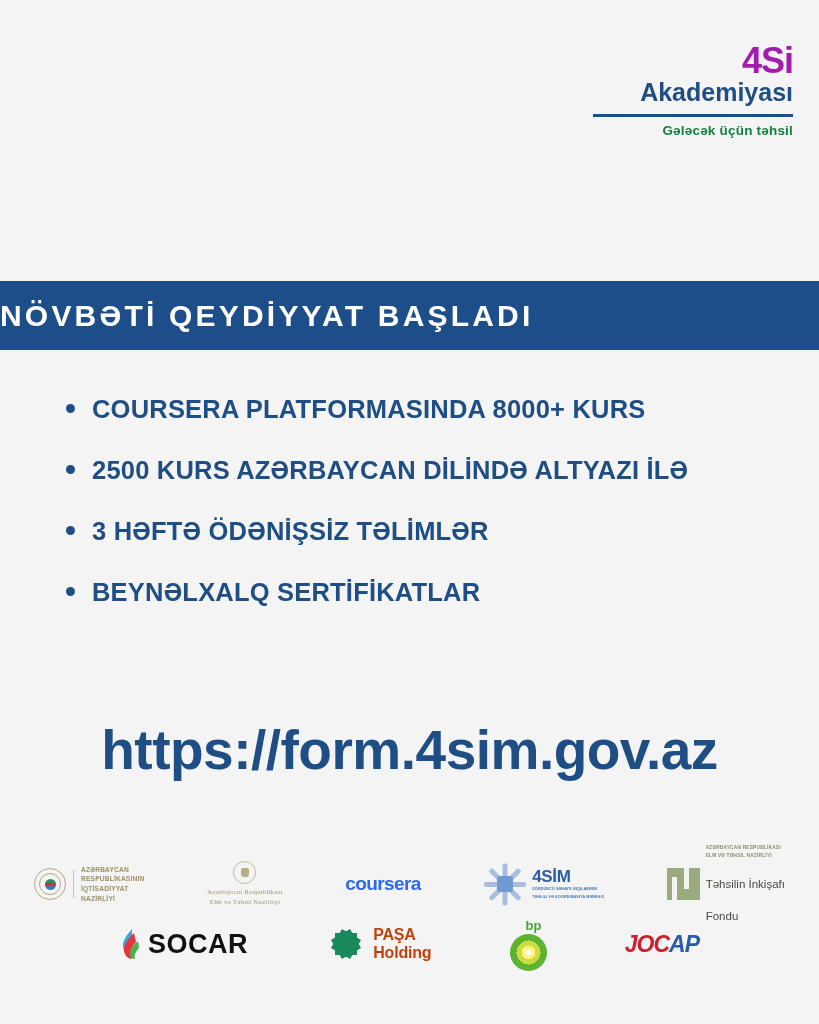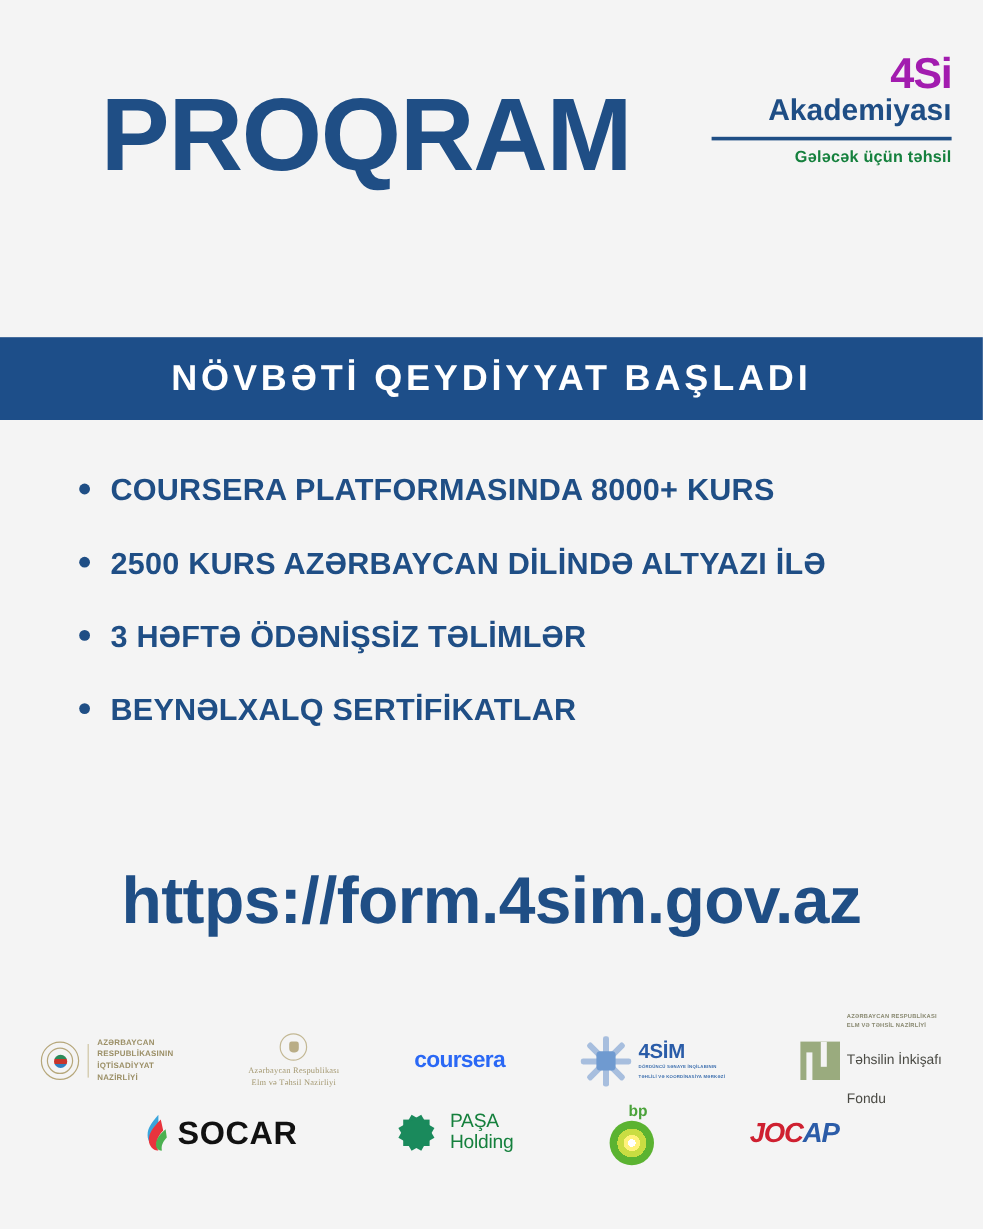--- a/index.html
+++ b/index.html
@@ -75,21 +75,20 @@
   
   .banner {
     position: absolute;
     left: 0;
     top: 281px;
     width: 819px;
     height: 69px;
     background: #1d4e89;
     display: flex;
     align-items: center;
-    justify-content: center;
   }
   .banner-text {
     color: #ffffff;
     font-size: 30px;
     font-weight: bold;
     letter-spacing: 3.2px;
     white-space: nowrap;
   }
 
   
@@ -332,22 +331,22 @@
     position: absolute;
     left: 50%; top: 50%;
     width: 22px; height: 22px;
     margin: -11px 0 0 -11px;
     background: #1a8a5c;
   }
   .logo-pasa .mark .p:nth-child(2) { transform: rotate(30deg); }
   .logo-pasa .mark .p:nth-child(3) { transform: rotate(60deg); }
   .logo-pasa .txt {
     font-size: 16px;
-    font-weight: normal;
-    color: #15803d;
+    font-weight: bold;
+    color: #c2410c;
     line-height: 1.12;
     letter-spacing: -0.2px;
   }
 
   
   .logo-bp { flex-direction: column; align-items: center; }
   .logo-bp .txt {
     font-size: 13px;
     color: #4aa23a;
     font-weight: bold;
@@ -382,21 +381,20 @@
 <div class="poster">
 
   <div class="brand">
     <div class="brand-4si">4Si</div>
     <div class="brand-akademiyasi">Akademiyası</div>
     <div class="brand-rule"></div>
     <div class="brand-slogan">Gələcək üçün təhsil</div>
   </div>
 
   <div class="headline">
-    <div class="headline-line2">PROQRAM</div>
   </div>
 
   <div class="banner">
     <div class="banner-text">NÖVBƏTİ QEYDİYYAT BAŞLADI</div>
   </div>
 
   <div class="features">
     <div class="feature-item">
       <span class="bullet-dot"></span>
       <span class="feature-text">COURSERA PLATFORMASINDA 8000+ KURS</span>

